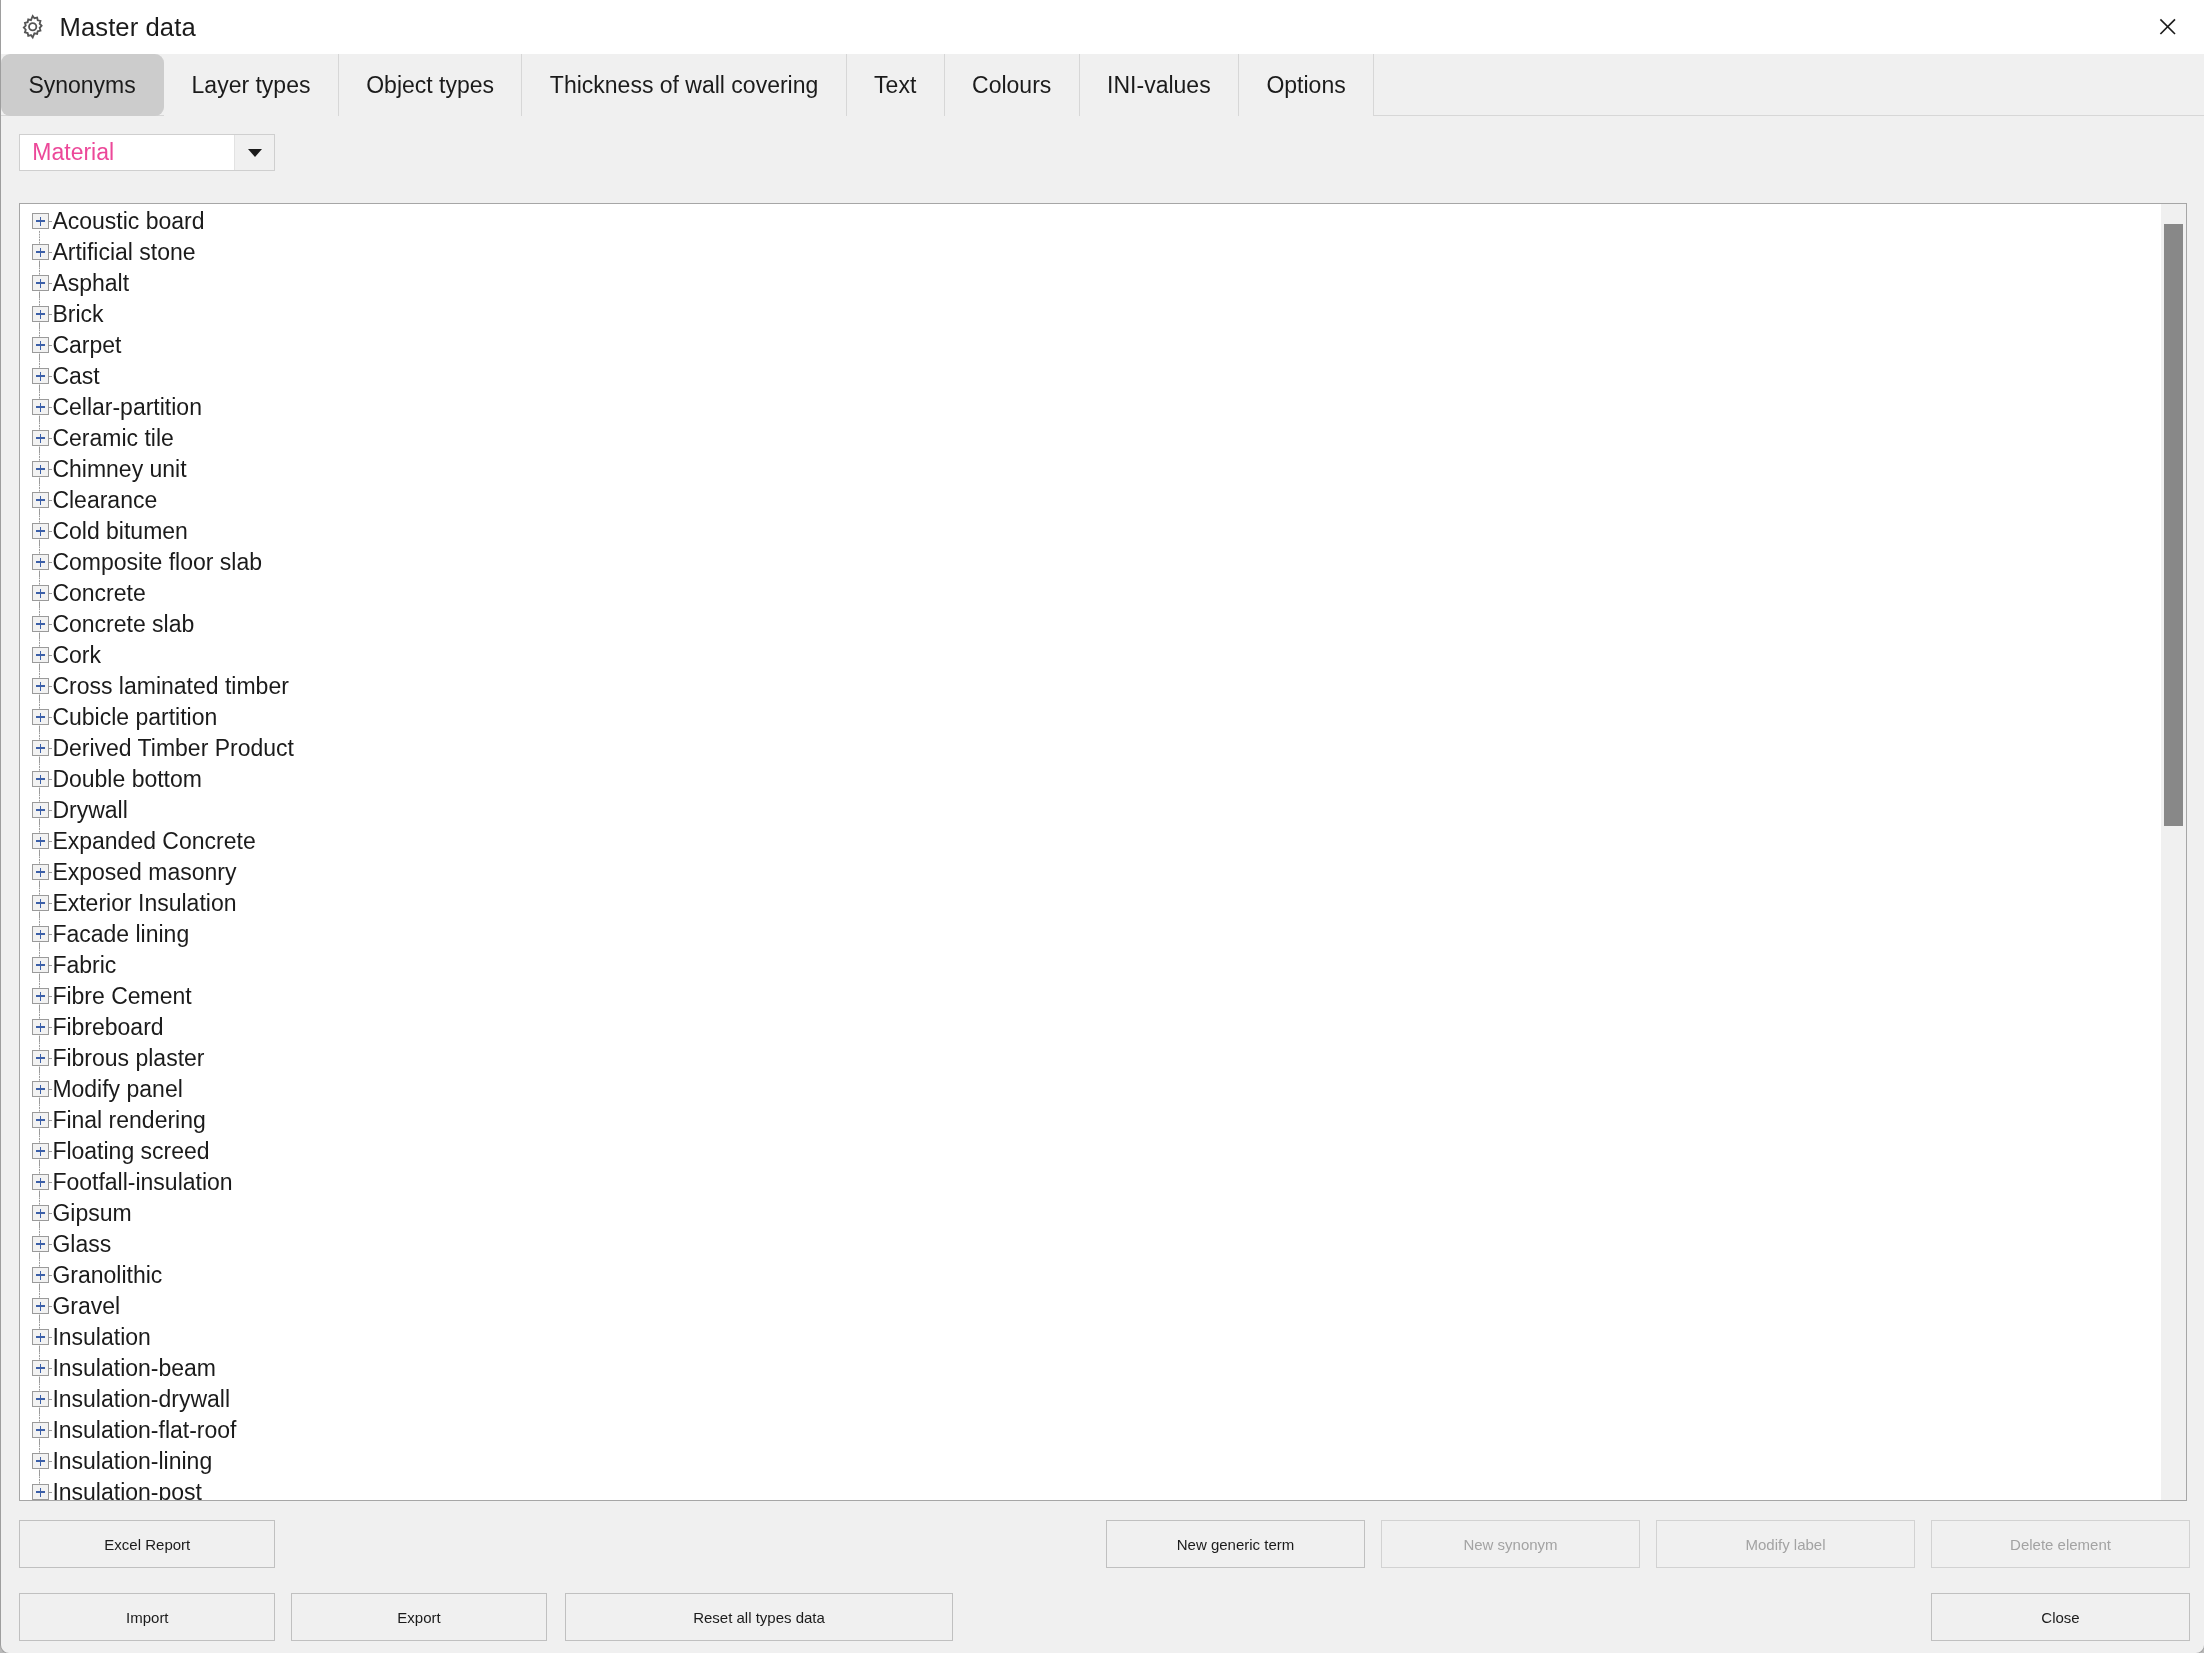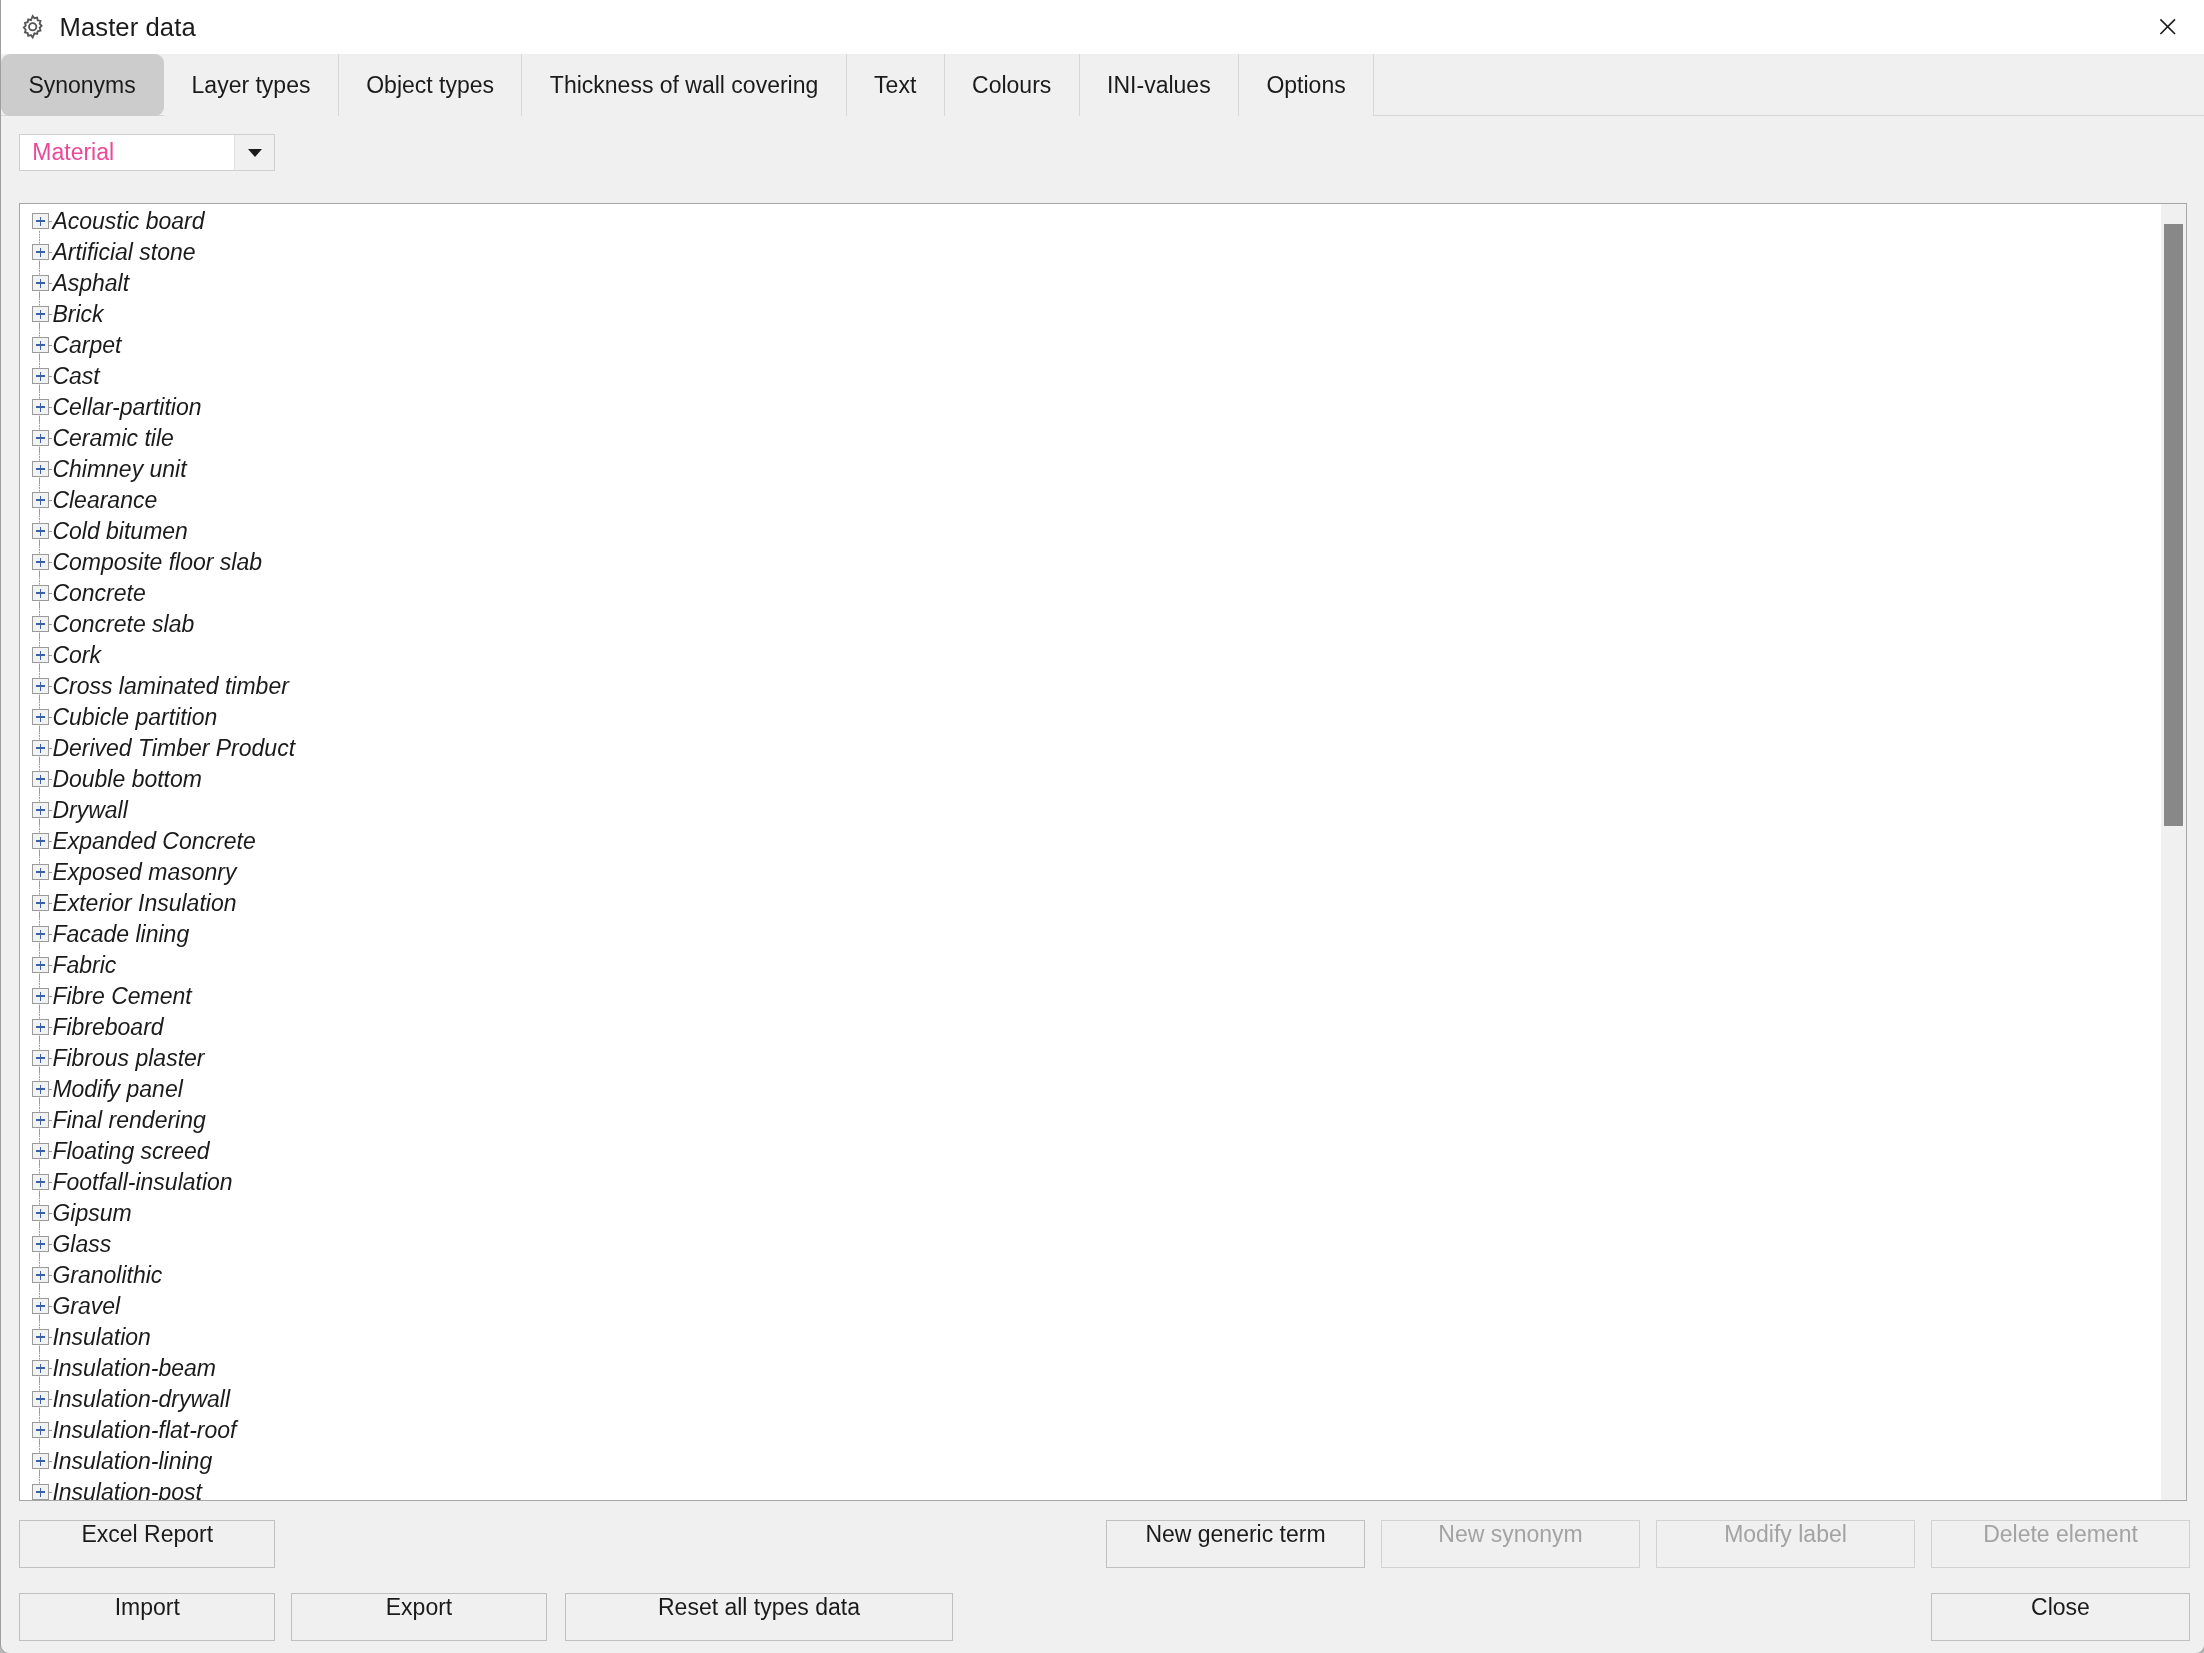--- a/index.html
+++ b/index.html
@@ -173,21 +173,20 @@
     position: absolute;
     left: 0;
     top: 0;
     right: 0;
     bottom: 0;
     overflow: hidden;
   }
   #tree-list {
     position: relative;
     padding: 1.8px 0 0 0;
-    font-style: italic;
   }
   .tree-row {
     position: relative;
     height: 31px;
     display: flex;
     align-items: center;
     padding-left: 12px;
     cursor: pointer;
   }
   .tree-row .connector {
@@ -267,23 +266,23 @@
     cursor: pointer;
   }
 
   
   .btn {
     position: absolute;
     background: #f0f0f0;
     border: 0.9px solid #c0c0c0;
     box-sizing: border-box;
     display: flex;
-    align-items: flex-start;
+    align-items: center;
     justify-content: center;
-    font-size: 23px;
+    font-size: 15px;
     color: #1b1b1b;
     cursor: pointer;
     white-space: nowrap;
   }
   .btn.disabled {
     color: #a3a3a3;
     border-color: #d2d2d2;
     cursor: default;
   }
 

